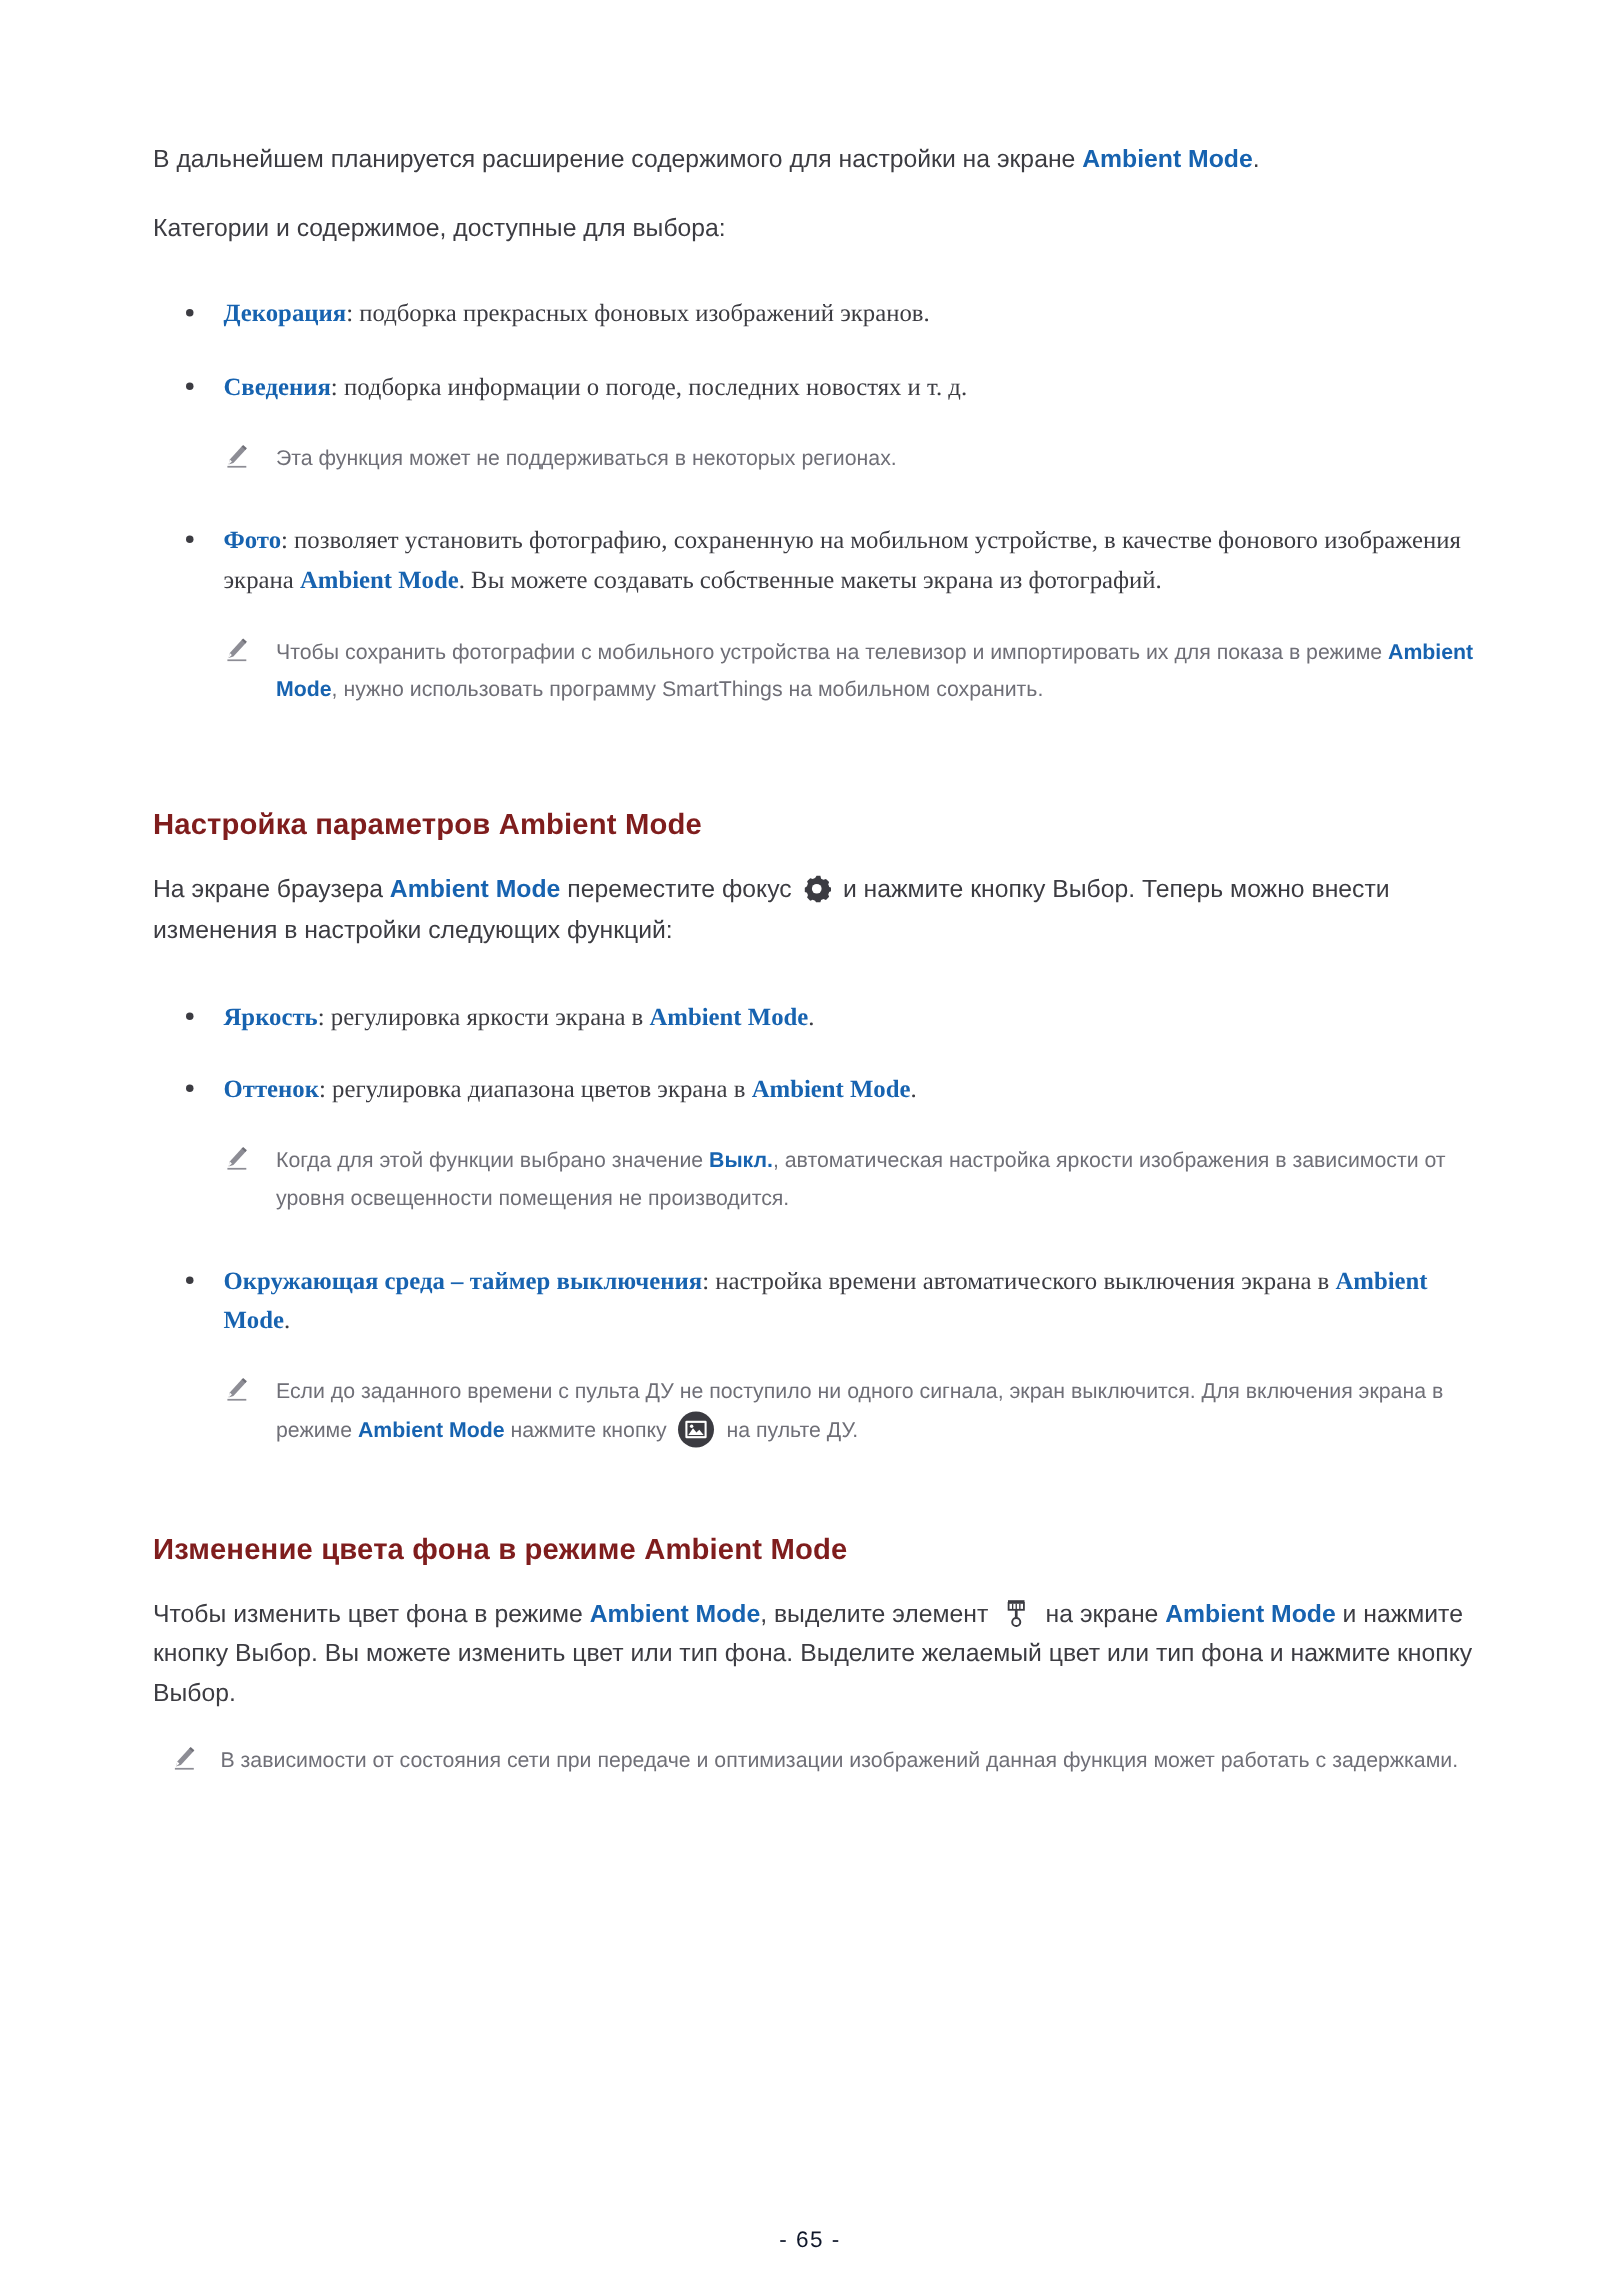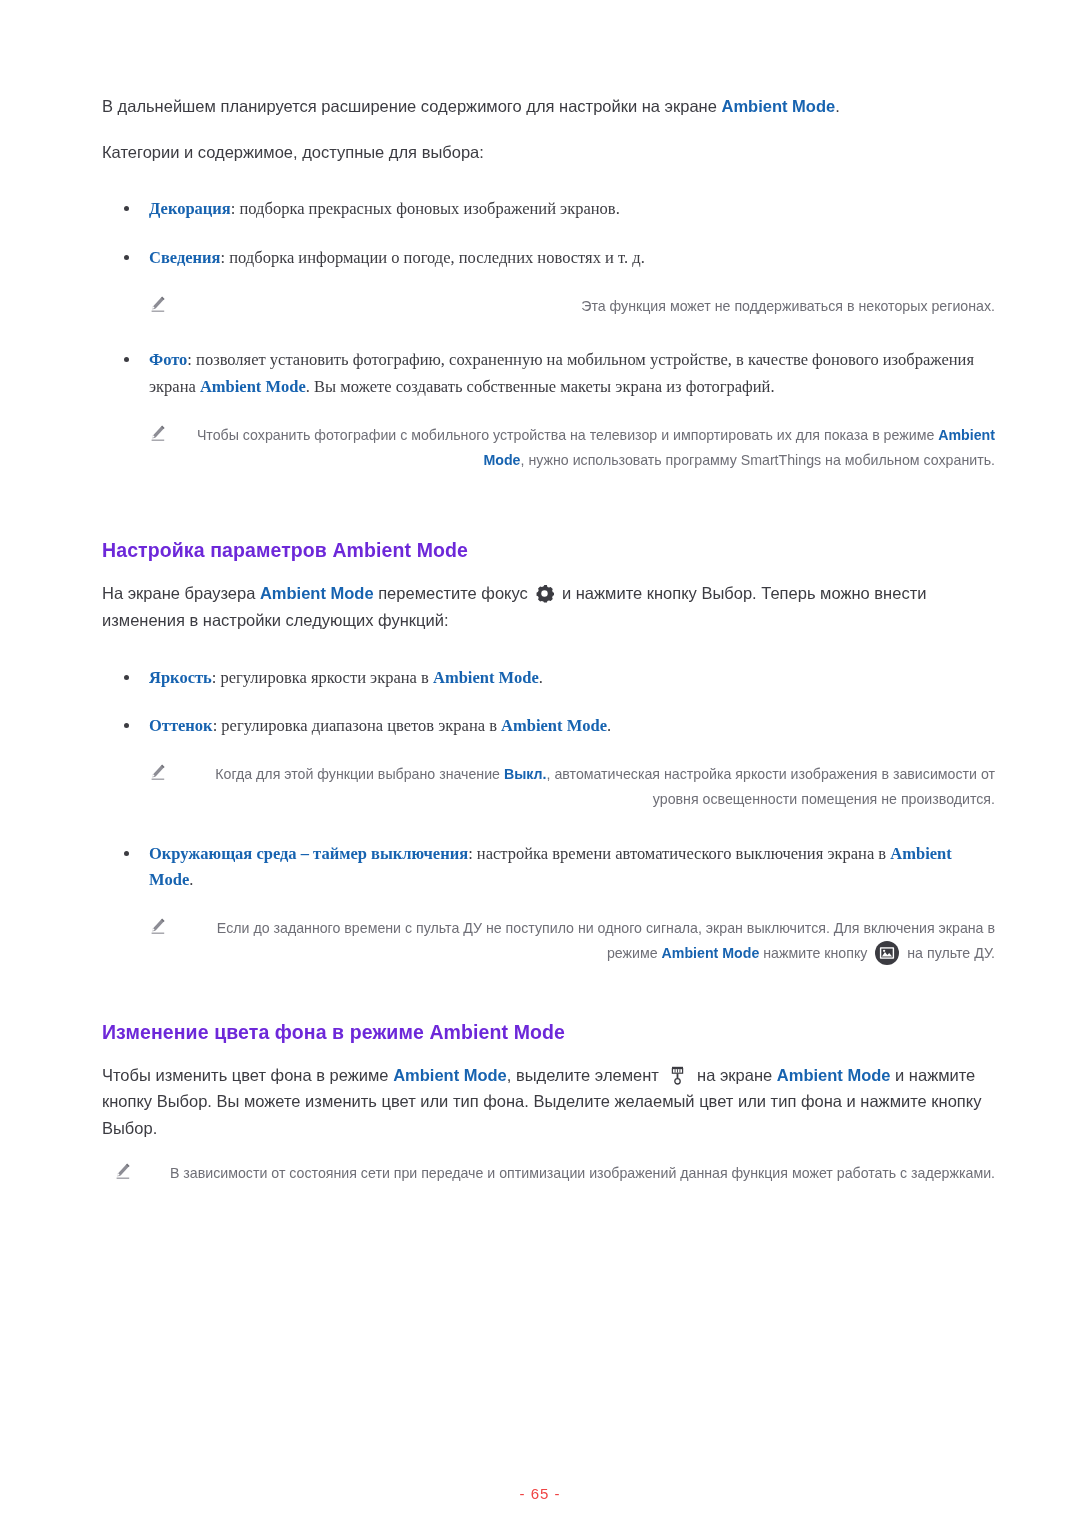--- a/index.html
+++ b/index.html
@@ -35,21 +35,21 @@
     max-width: 920px;
   }
   .blue-term {
     color: #1763b0;
     font-weight: 600;
   }
 
   h2.heading {
     font-size: 19.5px;
     font-weight: 600;
-    color: #6d28d9;
+    color: #7f1d1d;
     margin: 0 0 18px 0;
     letter-spacing: .1px;
   }
 
   
   ul.bullets {
     list-style: none;
     margin: 0;
     padding: 0;
     font-family: Liberation Serif, serif;
@@ -94,21 +94,20 @@
     height: 18px;
   }
   .note.indent-2 .note-icon { left: 47px; }
   .note.indent-1 .note-icon { left: 12px; }
 
   .note p {
     margin: 0;
     font-size: 14.2px;
     line-height: 1.78;
     color: #6f6f77;
-    text-align: right;
   }
   .note p .blue,
   .note p .blue-term {
     color: #1763b0;
     font-weight: 600;
   }
 
   
   .inline-icon {
     display: inline-block;
@@ -140,21 +139,21 @@
   .gap-xl { height: 46px; }
 
   
   .page-number {
     position: absolute;
     left: 0;
     right: 0;
     top: 1452px;
     text-align: center;
     font-size: 15px;
-    color: #ef4444;
+    color: #0f172a;
     letter-spacing: 1px;
   }
 </style>
 </head>
 <body>
 
 <div class="page">
 
   <p class="para"><span>В дальнейшем планируется расширение содержимого для настройки на экране </span><span class="blue-term">Ambient Mode</span><span>.</span></p>
 

